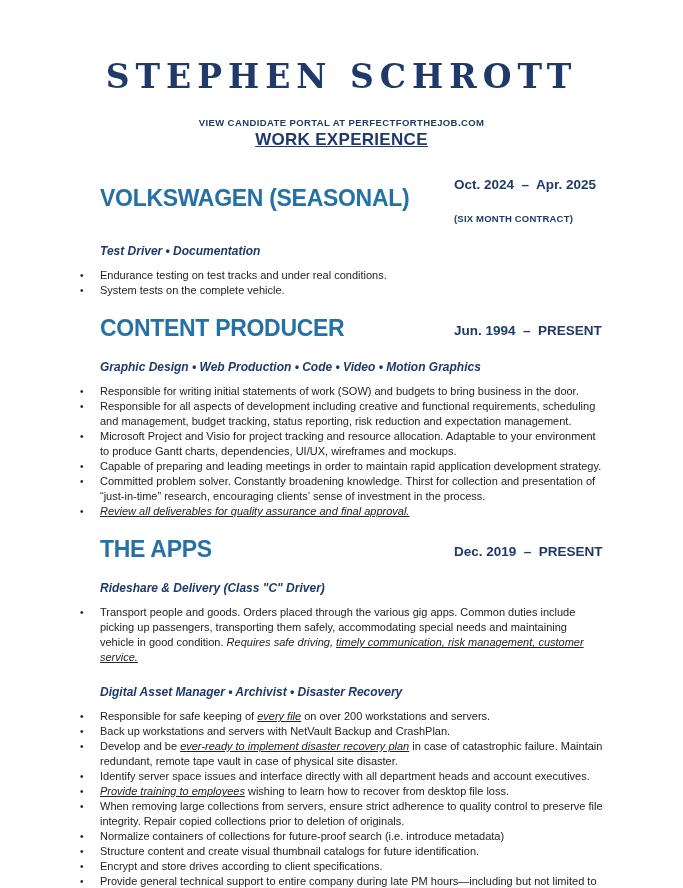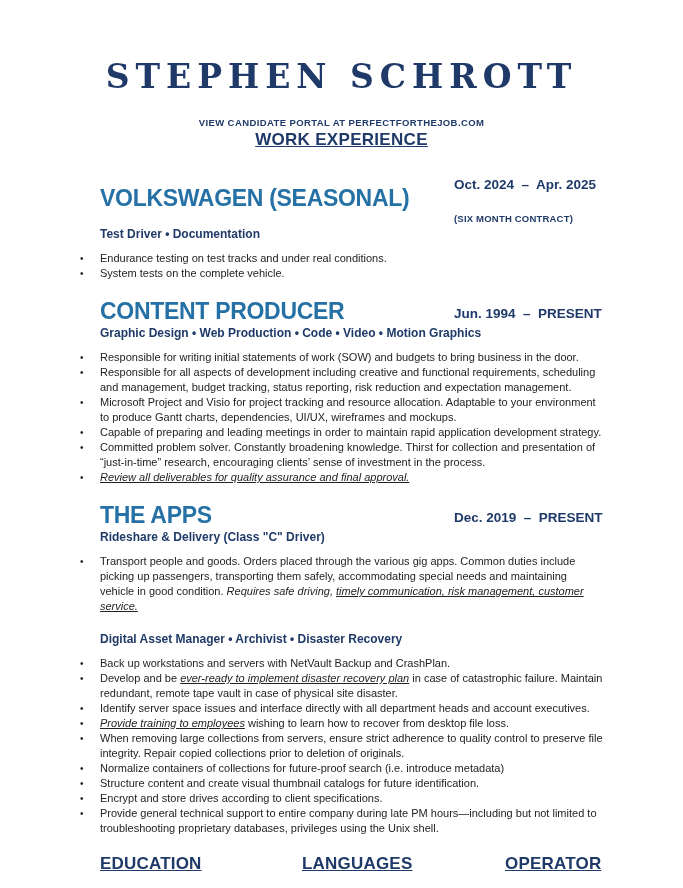--- a/index.html
+++ b/index.html
@@ -81,21 +81,22 @@
     font-weight: bold;
     font-size: 9.5px;
     letter-spacing: 0.2px;
     margin-top: 21px;
   }
   .job-roles {
     color: var(--navy);
     font-weight: bold;
     font-size: 12px;
     line-height: 14px;
-    margin-top: 3px;
+    margin-top: 20px;
+    font-style: italic;
   }
   ul.bullets {
     list-style: none;
     margin: 10px 8px 0 -22px;
     padding: 0;
   }
   ul.bullets li {
     position: relative;
     padding-left: 22px;
     font-size: 11px;
@@ -181,20 +182,21 @@
           </div>
         </div>
         <div class="job-roles">Rideshare &amp; Delivery (Class "C" Driver)</div>
         <ul class="bullets">
           <li><span class="seg-n">Transport people and goods. Orders placed through the various gig apps. Common duties include picking up passengers, transporting them safely, accommodating special needs and maintaining vehicle in good condition. </span><span class="seg-i">Requires safe driving, </span><span class="seg-iu">timely communication, risk management, customer service.</span></li>
         </ul>
       </section>
       <section class="job-section">
         <div class="job-roles">Digital Asset Manager • Archivist • Disaster Recovery</div>
         <ul class="bullets">
+          <li><span class="seg-n">Responsible for safe keeping of </span><span class="seg-iu">every file</span><span class="seg-n"> on over 200 workstations and servers.</span></li>
           <li><span class="seg-n">Back up workstations and servers with NetVault Backup and CrashPlan.</span></li>
           <li><span class="seg-n">Develop and be </span><span class="seg-iu">ever-ready to implement disaster recovery plan</span><span class="seg-n"> in case of catastrophic failure. Maintain redundant, remote tape vault in case of physical site disaster.</span></li>
           <li><span class="seg-n">Identify server space issues and interface directly with all department heads and account executives.</span></li>
           <li><span class="seg-iu">Provide training to employees</span><span class="seg-n"> wishing to learn how to recover from desktop file loss.</span></li>
           <li><span class="seg-n">When removing large collections from servers, ensure strict adherence to quality control to preserve file integrity. Repair copied collections prior to deletion of originals.</span></li>
           <li><span class="seg-n">Normalize containers of collections for future-proof search (i.e. introduce metadata)</span></li>
           <li><span class="seg-n">Structure content and create visual thumbnail catalogs for future identification.</span></li>
           <li><span class="seg-n">Encrypt and store drives according to client specifications.</span></li>
           <li><span class="seg-n">Provide general technical support to entire company during late PM hours—including but not limited to troubleshooting proprietary databases, privileges using the Unix shell.</span></li>
         </ul>

